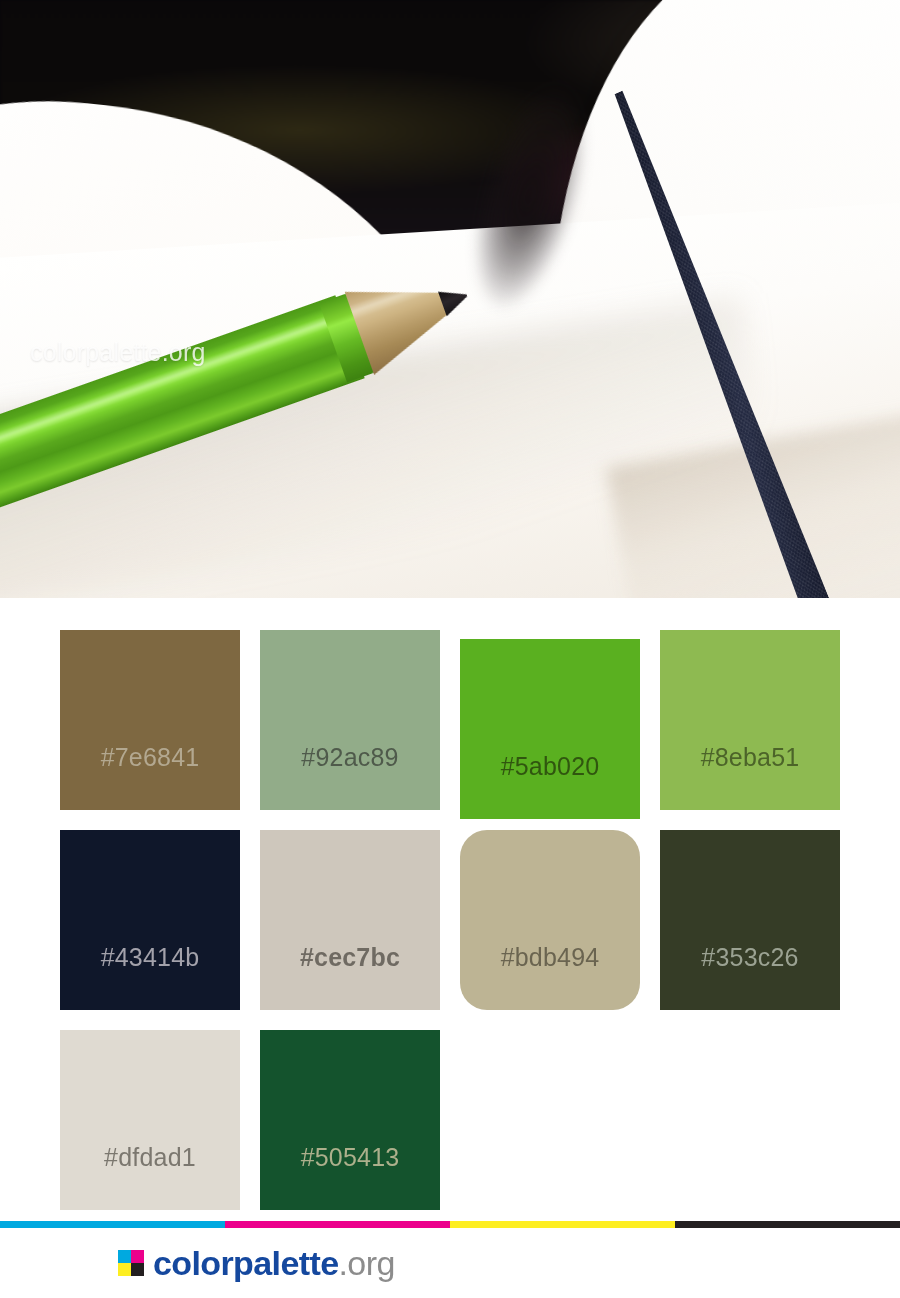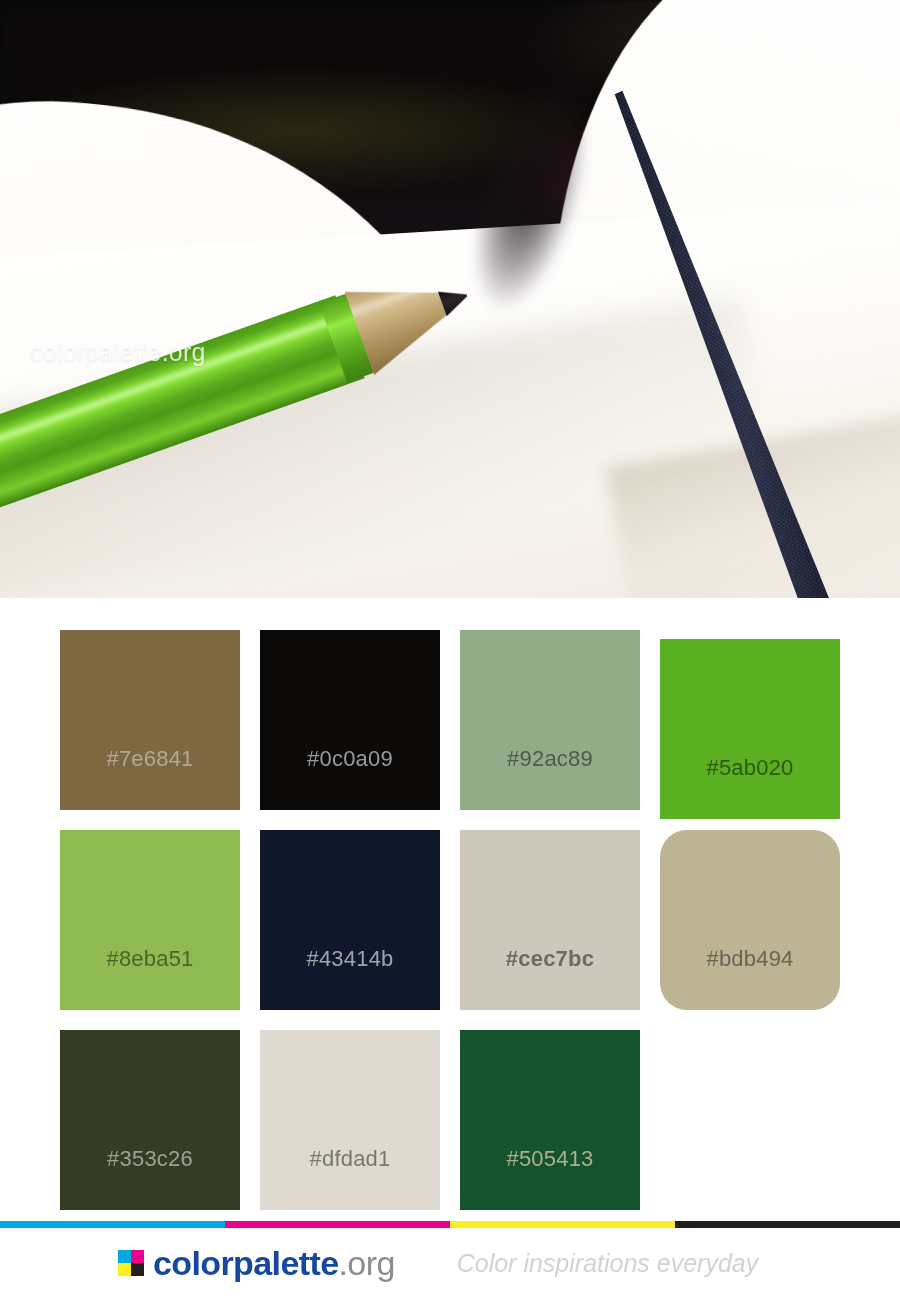--- a/index.html
+++ b/index.html
@@ -192,21 +192,21 @@
     row-gap:20px;
   }
   .swatch {
     position:relative;
     width:180px; height:180px;
     display:flex;
     align-items:flex-end;
     justify-content:center;
   }
   .swatch-label {
-    font-size:22px;
+    font-size:25px;
     letter-spacing:.2px;
     margin-bottom:38px;
   }
 
   
   .cmyk-strip {
     position:absolute;
     left:0; top:1221px;
     width:900px; height:7px;
     display:flex;
@@ -274,23 +274,20 @@
       <div class="pencil-cone"></div>
       <div class="pencil-tip"></div>
     </div>
 
     <div class="watermark">colorpalette.org</div>
   </div>
 
   <div class="swatches">
       <div class="swatch" style="background: rgb(126, 104, 65);">
         <span class="swatch-label" style="color: rgb(179, 168, 144);">#7e6841</span>
-      </div>
-      <div class="swatch" style="background: rgb(12, 10, 9);">
-        <span class="swatch-label" style="color: rgb(154, 154, 154);">#0c0a09</span>
       </div>
       <div class="swatch" style="background: rgb(146, 172, 137);">
         <span class="swatch-label" style="color: rgb(79, 90, 75);">#92ac89</span>
       </div>
       <div class="swatch" style="background: rgb(90, 176, 32); margin-top: 9px;">
         <span class="swatch-label" style="color: rgb(48, 86, 15);">#5ab020</span>
       </div>
       <div class="swatch" style="background: rgb(142, 186, 81);">
         <span class="swatch-label" style="color: rgb(76, 100, 41);">#8eba51</span>
       </div>
@@ -326,16 +323,15 @@
       <div class="brand-mark">
           <span style="background: rgb(0, 169, 224);"></span>
           <span style="background: rgb(236, 0, 140);"></span>
           <span style="background: rgb(253, 238, 33);"></span>
           <span style="background: rgb(35, 31, 32);"></span>
         </div>
       <div class="brand-text">
         <span class="brand-name" style="color: rgb(21, 72, 158);">colorpalette</span><span class="brand-tld" style="color: rgb(140, 140, 140);">.org</span>
       </div>
     </div>
-    <div class="tagline">Color inspirations everyday</div>
   </div>
 
 </div>
 
 </body></html>

